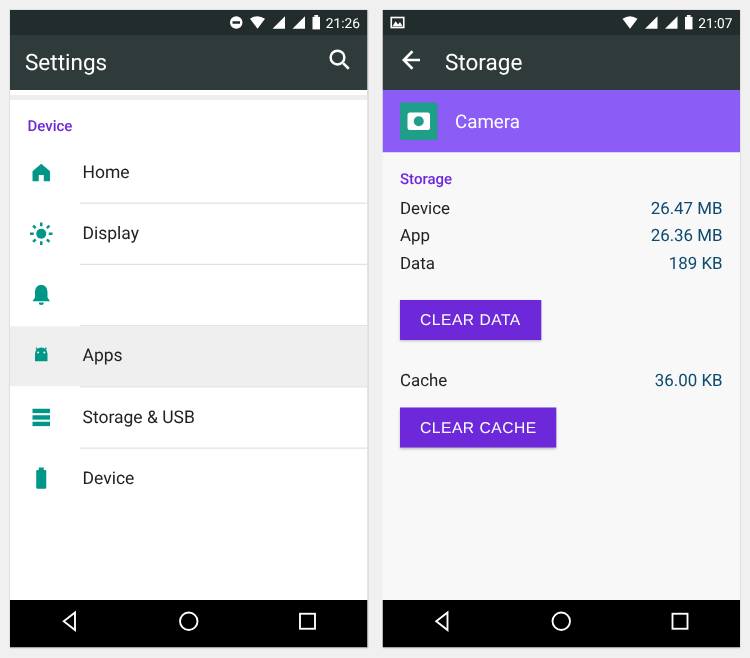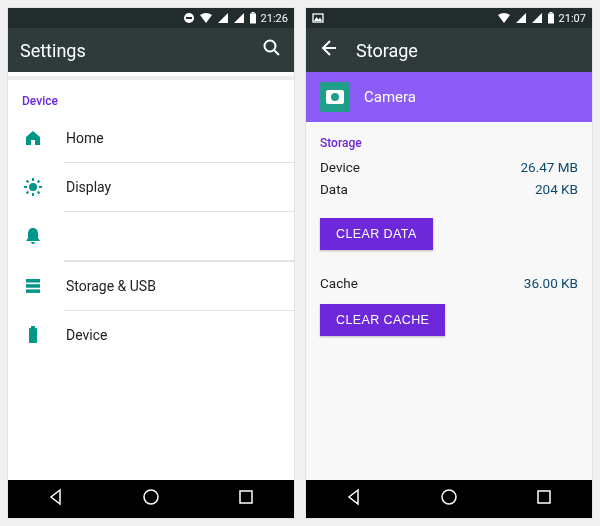--- a/index.html
+++ b/index.html
@@ -182,20 +182,32 @@
 
     <div class="list-item">
       <span class="icon">
         <svg width="20" height="20" viewBox="0 0 20 20">
             <path d="M10 2 C7 2 5 4 5 8 V12 L3 15 H17 L15 12 V8 C15 4 13 2 10 2 Z M8 16 A2 2 0 0 0 12 16 Z" fill="#009688"></path>
           </svg>
       </span>
     </div>
     <div class="divider-inset"></div>
 
+    <div class="list-item selected">
+      <span class="icon">
+        <svg width="20" height="20" viewBox="0 0 20 20">
+            <path d="M5 8 A5 5 0 0 1 15 8 V14 H5 Z" fill="#009688"></path>
+            <circle cx="7.5" cy="7" r="0.8" fill="#fff"></circle>
+            <circle cx="12.5" cy="7" r="0.8" fill="#fff"></circle>
+            <line x1="6" y1="3" x2="7" y2="5" stroke="#009688" stroke-width="1"></line>
+            <line x1="14" y1="3" x2="13" y2="5" stroke="#009688" stroke-width="1"></line>
+          </svg>
+      </span>
+      <span class="label">Apps</span>
+    </div>
     <div class="divider-inset"></div>
 
     <div class="list-item">
       <span class="icon">
         <svg width="20" height="20" viewBox="0 0 20 20">
             <rect x="3" y="3" width="14" height="3.5" fill="#009688"></rect>
             <rect x="3" y="8.2" width="14" height="3.5" fill="#009688"></rect>
             <rect x="3" y="13.4" width="14" height="3.5" fill="#009688"></rect>
           </svg>
       </span>
@@ -279,22 +291,26 @@
 
   <div class="content">
     <div class="section-label">Storage</div>
 
     <div class="storage-section">
       <div class="kv-row">
         <span class="k">Device</span>
         <span class="v">26.47 MB</span>
       </div>
       <div class="kv-row">
+        <span class="k">App</span>
+        <span class="v">26.36 MB</span>
+      </div>
+      <div class="kv-row">
         <span class="k">Data</span>
-        <span class="v">204 KB</span>
+        <span class="v">189 KB</span>
       </div>
     </div>
 
     <button class="btn">CLEAR DATA</button>
 
     <div class="kv-row" style="margin-top:12px">
       <span class="k">Cache</span>
       <span class="v">36.00 KB</span>
     </div>
 

